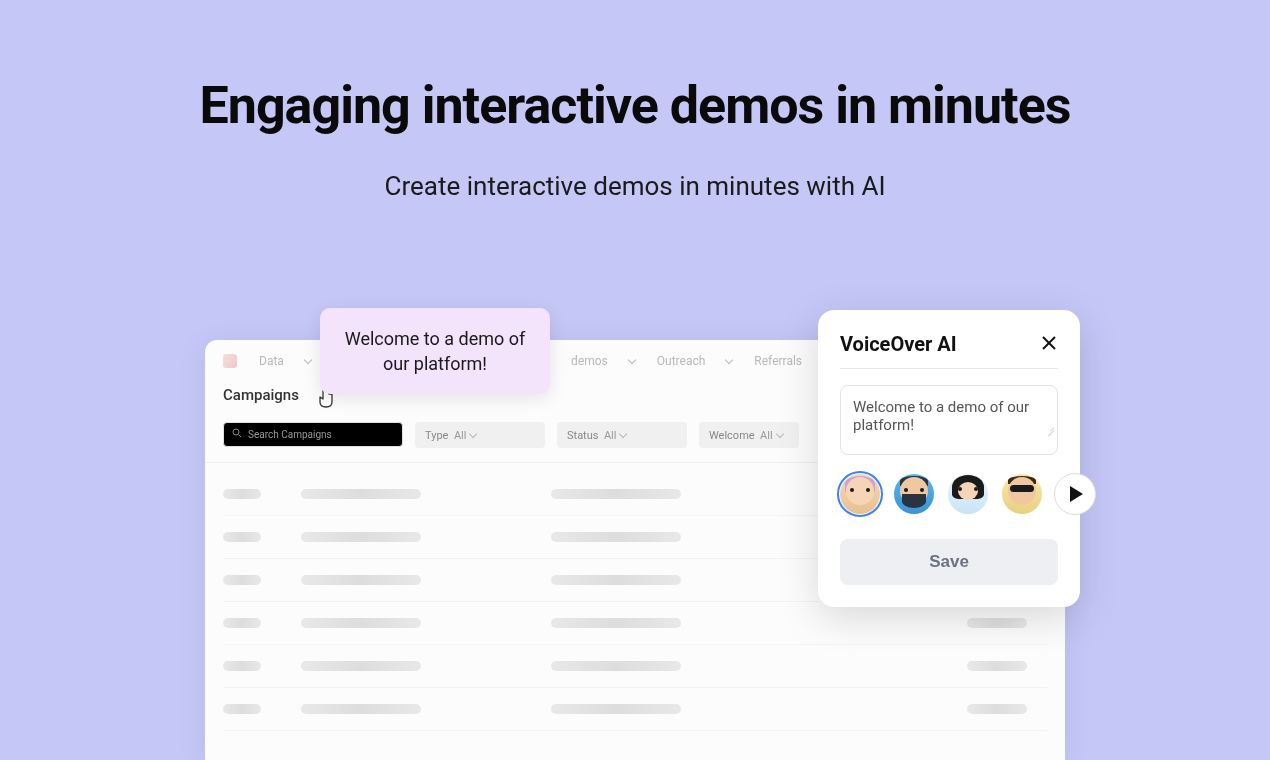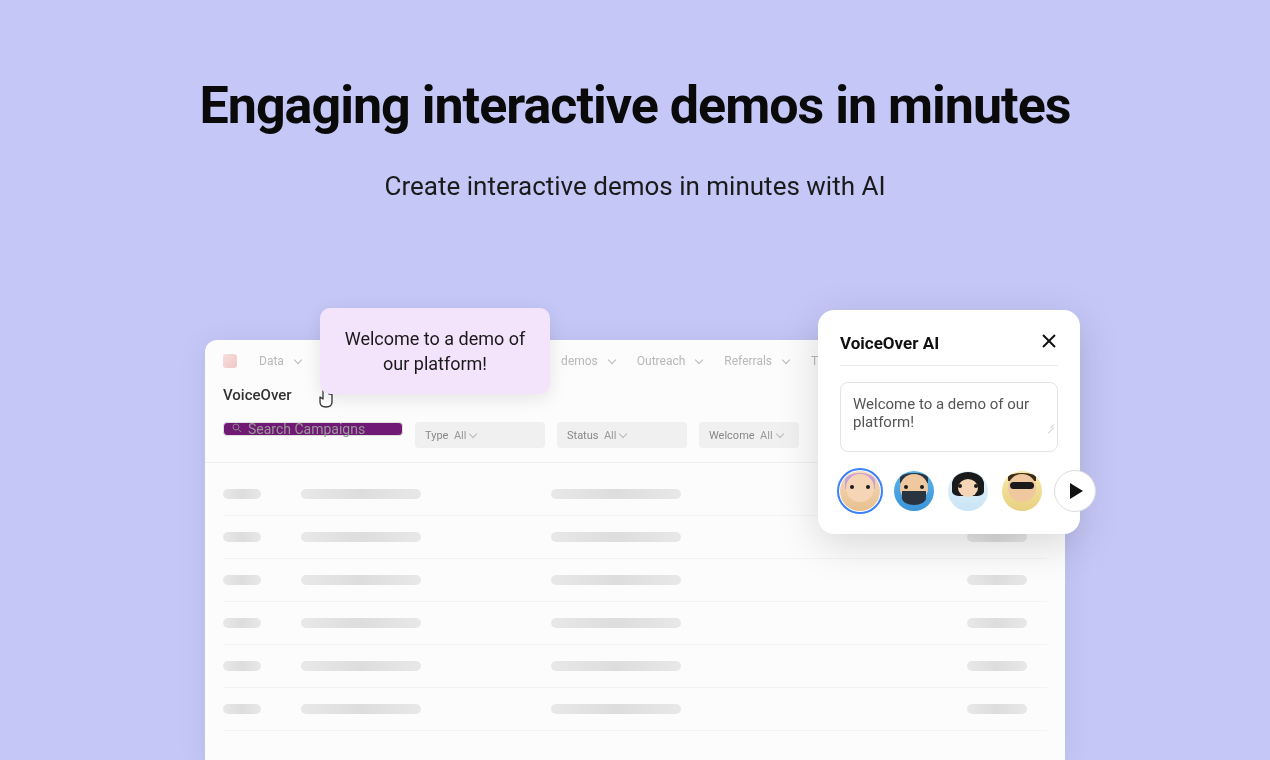--- a/index.html
+++ b/index.html
@@ -51,21 +51,21 @@
     .demo-logo {
       width: 14px;
       height: 14px;
       background: linear-gradient(135deg, #f0c0c0, #e89090);
       border-radius: 3px;
       opacity: 0.5;
     }
     .nav-item {
       display: flex;
       align-items: center;
-      gap: 11px;
+      gap: 21px;
     }
     .chevron-sm {
       display: inline-block;
       width: 6px;
       height: 6px;
       border-right: 1px solid #b8b8b8;
       border-bottom: 1px solid #b8b8b8;
       transform: rotate(45deg);
       margin-top: -2px;
     }
@@ -83,30 +83,30 @@
       font-size: 20px;
     }
     .filter-row {
       display: flex;
       gap: 12px;
       padding: 4px 18px 14px 18px;
       border-bottom: 1px solid #eee;
     }
     .search-box {
       width: 180px;
-      height: 14px;
-      background: #701a75;
+      height: 25px;
+      background: #000000;
       border: 1px solid #e0e0e0;
       border-radius: 4px;
       display: flex;
       align-items: center;
       padding: 0 8px;
       gap: 6px;
       color: #999;
-      font-size: 14px;
+      font-size: 10px;
     }
     .search-icon-glyph {
       font-size: 11px;
       color: #888;
     }
     .filter-dropdown {
       height: 26px;
       background: #f0f0f0;
       border-radius: 4px;
       display: flex;
@@ -166,21 +166,21 @@
       z-index: 10;
     }
     .vo-header {
       display: flex;
       justify-content: space-between;
       align-items: center;
       padding-bottom: 12px;
       border-bottom: 1px solid #e8e8e8;
     }
     .vo-title {
-      font-size: 17px;
+      font-size: 20px;
       font-weight: 700;
       color: #111;
     }
     .vo-close {
       font-size: 20px;
       font-weight: 400;
       cursor: pointer;
       color: #222;
       line-height: 1;
     }
@@ -335,21 +335,21 @@
     <div class="nav-item">
         <span>Referrals</span>
         <span class="chevron-sm"></span>
       </div>
     <div class="nav-item">
         <span>Type</span>
         <span class="chevron-sm"></span>
       </div>
   </div>
   <div class="page-title">
-    <span>VoiceOver</span>
+    <span>Campaigns</span>
     <span class="cursor-icon">
       <svg width="22" height="26" viewBox="0 0 22 26">
           <path d="M8 2 L8 15 L5 13 L5 18 C5 21 7 23 11 23 C15 23 17 21 17 18 L17 10 L14 10 L14 8 L11 8 L11 6 L8 6 Z" fill="#fff" stroke="#333" stroke-width="1.3" stroke-linejoin="round"></path>
         </svg>
     </span>
   </div>
   <div class="filter-row">
     <div class="search-box">
       <span class="search-icon-glyph">
         <svg width="10" height="10" viewBox="0 0 10 10">
@@ -464,13 +464,14 @@
       <div class="face">
           <div class="hair4"></div>
           <div class="head"></div>
           <div class="glasses"></div>
         </div>
     </div>
     <div class="play-btn">
       <div class="play-triangle"></div>
     </div>
   </div>
+  <button class="vo-save">Save</button>
 </div>
 
 </body></html>

